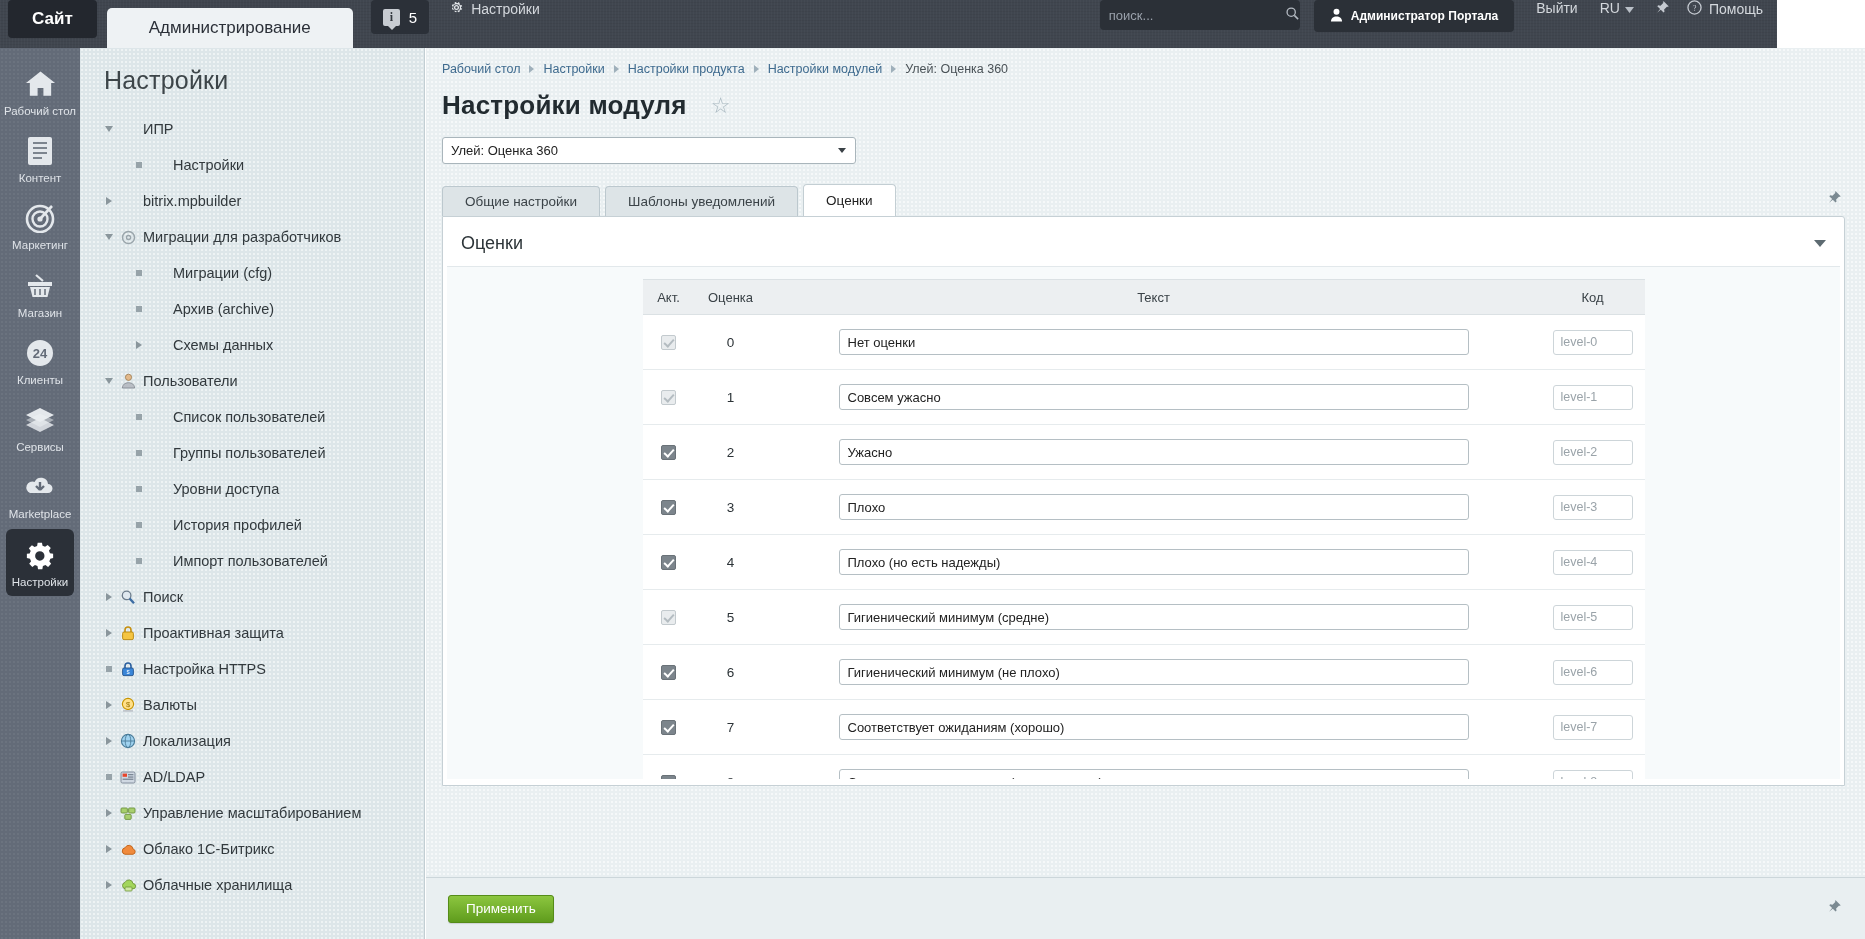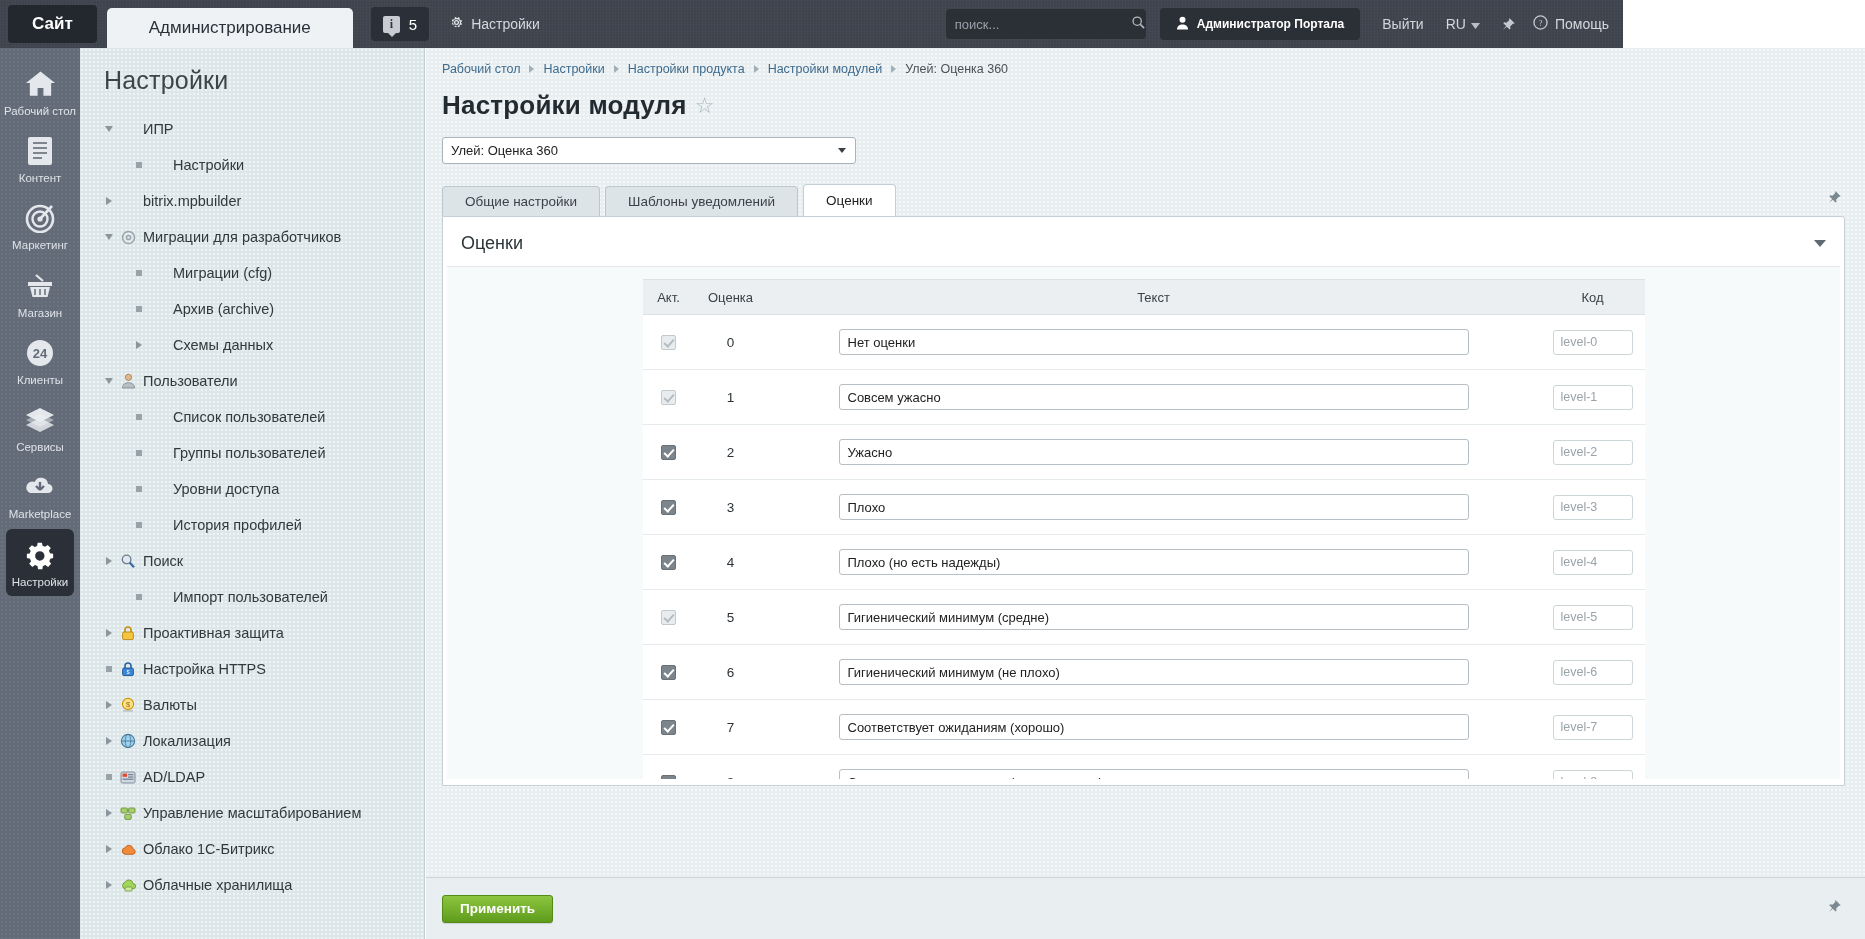--- a/index.html
+++ b/index.html
@@ -6,25 +6,25 @@
   html, body {
     width: 1865px; height: 939px;
     font-family: "Liberation Sans", sans-serif;
     background: #fff;
     overflow: hidden;
   }
   body { position: relative; }
 
   
   .topbar {
-    position: absolute; left: 0; top: 0; width: 1623px; height: 48px;
+    position: absolute; left: 0; top: 0; width: 1777px; height: 48px;
     background: #40464f;
     background-image: repeating-linear-gradient(90deg, rgba(255,255,255,0.022) 0 1px, transparent 1px 3px),
                       repeating-linear-gradient(0deg, rgba(0,0,0,0.05) 0 1px, transparent 1px 3px);
-    display: flex; align-items: center;
+    display: flex; align-items: flex-start;
     z-index: 50;
   }
   .tb-tab {
     height: 38px; margin-left: 8px; padding: 0 24px;
     display: flex; align-items: center; justify-content: center;
     border-radius: 4px; font-size: 17px; font-weight: bold;
     color: #fff; background: #282d35; cursor: pointer;
     white-space: nowrap;
   }
   .tb-tab.site { background: #23272e; min-width: 82px; }
@@ -125,21 +125,21 @@
     position: absolute; left: 426px; top: 48px; right: 0; bottom: 0;
     background: #e9eff1;
     background-image: radial-gradient(rgba(255,255,255,0.55) 1px, transparent 1px);
     background-size: 4px 4px;
     overflow: hidden;
   }
   .crumbs { display: flex; align-items: center; gap: 9px; padding: 14px 0 0 16px; font-size: 12.5px; }
   .crumbs a { color: #3e6a8e; text-decoration: none; cursor: pointer; }
   .crumbs a:last-child { color: #4a5257; }
   .crumbs .sep { width:0;height:0;border-left:5px solid #9fb0bb;border-top:4px solid transparent;border-bottom:4px solid transparent; }
-  .ptitle { display: flex; align-items: center; gap: 8px; padding: 14px 12px 0 16px; }
+  .ptitle { display: flex; align-items: center; gap: 24px; padding: 14px 12px 0 16px; }
   .ptitle h2 { font-size: 26px; font-weight: bold; color: #222b30; letter-spacing: .2px; }
   .star { font-size: 22px; color: #a9b8c0; cursor: pointer; line-height: 1; }
 
   .modselect {
     margin: 16px 0 0 16px; width: 414px; height: 27px;
     background: #fff; border: 1px solid #a9b5bb; border-radius: 3px;
     display: flex; align-items: center; padding: 0 8px;
     font-size: 13px; color: #222; cursor: pointer; position: relative;
   }
   .modselect .cv { width: 0;height: 0;border-top: 5px solid #3a4146;border-left: 4px solid transparent;border-right: 4px solid transparent; position: absolute; right: 9px; }
@@ -191,24 +191,24 @@
     font-family: "Liberation Sans", sans-serif; outline: none;
   }
 
   
   .bottombar {
     position: absolute; left: 426px; right: 0; bottom: 0; height: 62px;
     background: #e9eff1; border-top: 1px solid #ccd6da;
     display: flex; align-items: center; z-index: 30;
   }
   .btn-apply {
-    margin-left: 16px; height: 28px; padding: 0 17px;
+    margin-left: 22px; height: 28px; padding: 0 17px;
     background: #71a82a; background-image: linear-gradient(#8cc63f, #5f9c1d);
     border: 1px solid #558c18; border-radius: 3px;
-    color: #fff; font-size: 13.5px; font-weight: bold; cursor: pointer;
+    color: #fff; font-size: 13.5px; font-weight: normal; cursor: pointer;
     display: flex; align-items: center; box-shadow: 0 1px 1px rgba(0,0,0,.12);
   }
   .bb-pin { position: absolute; right: 24px; color: #7b8a92; cursor: pointer; }
 </style>
 </head>
 <body>
 
 <div class="topbar">
   <div class="tb-tab site">Сайт</div>
   <div class="tb-tab active">Администрирование</div>
@@ -463,38 +463,38 @@
         <span class="tico"></span>
         <span class="tlabel">Уровни доступа</span>
       </div>
       <div class="tnode lvl2">
         <span class="arrow">
           <span class="dot"></span>
         </span>
         <span class="tico"></span>
         <span class="tlabel">История профилей</span>
       </div>
+      <div class="tnode lvl2">
+        <span class="arrow">
+          <span class="dot"></span>
+        </span>
+        <span class="tico"></span>
+        <span class="tlabel">Импорт пользователей</span>
+      </div>
       <div class="tnode lvl1">
         <span class="arrow">
           <span class="tri-r"></span>
         </span>
         <span class="tico">
           <svg width="16" height="16" viewBox="0 0 16 16">
             <circle cx="6.6" cy="6.4" r="4.3" fill="#dfe8ef" stroke="#6d7d8c" stroke-width="1.3"></circle>
             <line x1="9.6" y1="9.5" x2="14" y2="14.2" stroke="#3d6da3" stroke-width="2.4"></line>
           </svg>
         </span>
         <span class="tlabel">Поиск</span>
-      </div>
-      <div class="tnode lvl2">
-        <span class="arrow">
-          <span class="dot"></span>
-        </span>
-        <span class="tico"></span>
-        <span class="tlabel">Импорт пользователей</span>
       </div>
       <div class="tnode lvl1">
         <span class="arrow">
           <span class="tri-r"></span>
         </span>
         <span class="tico">
           <svg width="14" height="16" viewBox="0 0 14 16">
             <path d="M4 7V5a3 3 0 016 0v2" fill="none" stroke="#c69010" stroke-width="1.6"></path>
             <rect x="1.6" y="7" width="10.8" height="7.6" rx="1.4" fill="#f5c542" stroke="#b8860b" stroke-width=".9"></rect>
           </svg>

